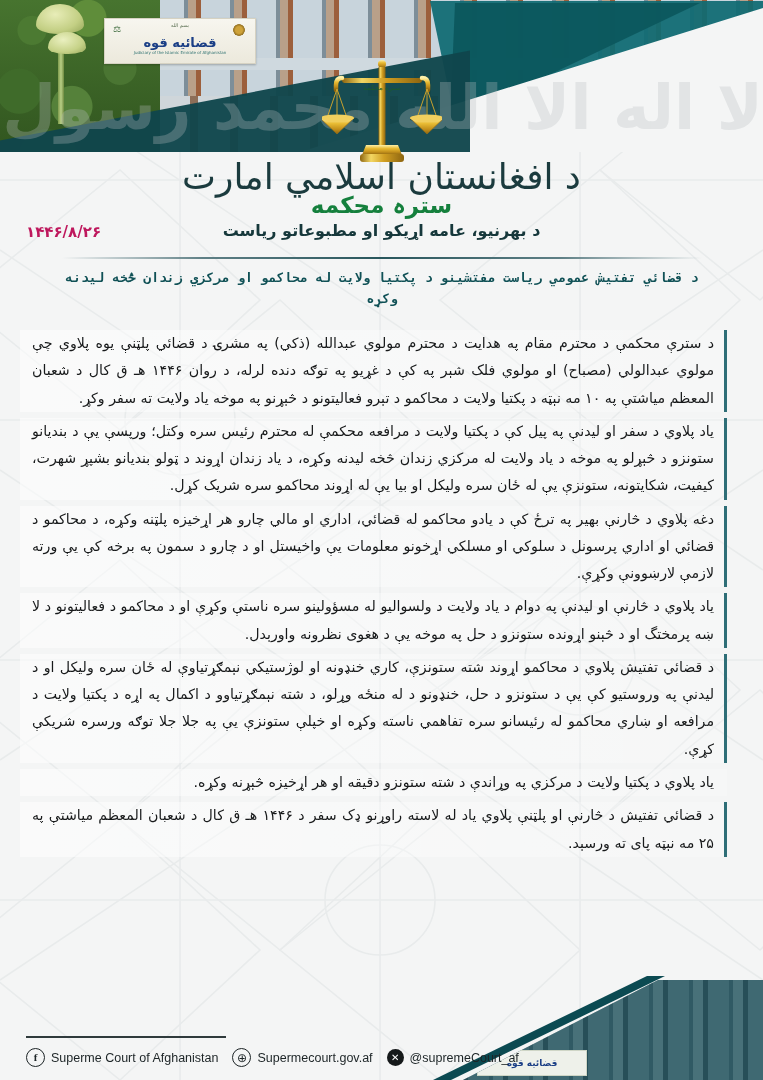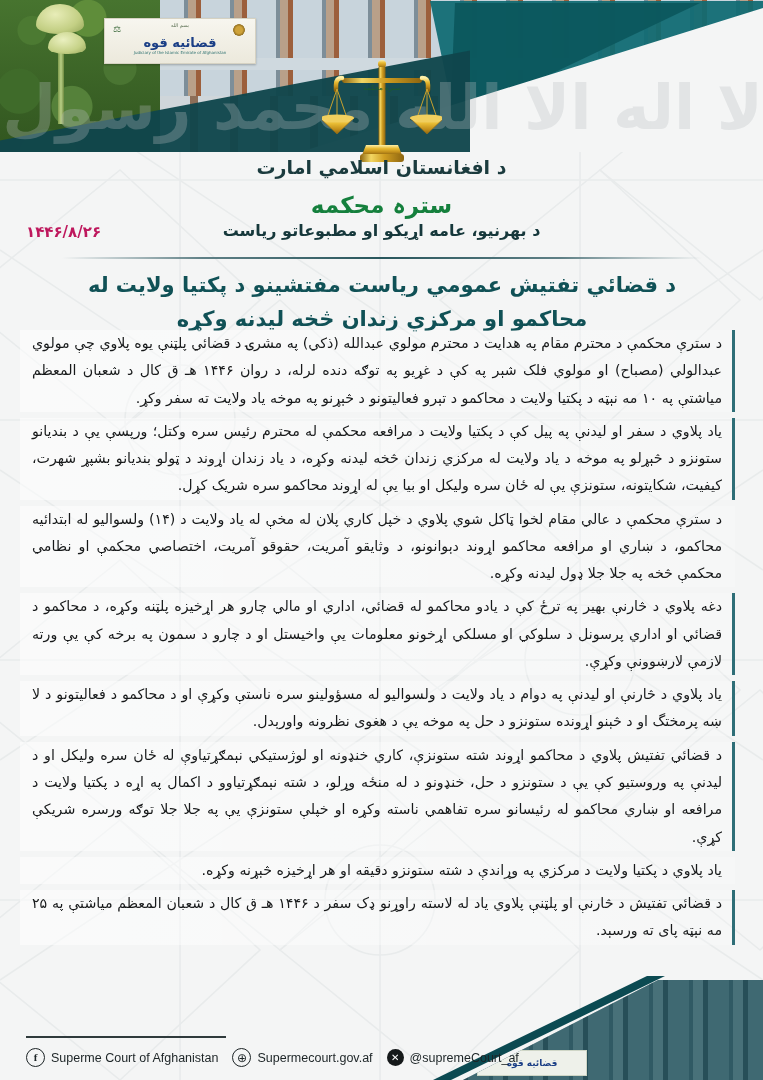--- a/index.html
+++ b/index.html
@@ -155,21 +155,21 @@
 
   
   .logo-scales{
     position:absolute;top:58px;left:50%;transform:translateX(-50%);
     width:120px;height:108px;
   }
 
   
   .emirate-line{
     position:absolute;top:156px;left:0;right:0;text-align:center;
-    font-size:19px;font-weight:bold;color:#1b3b3e;
+    font-size:36px;font-weight:normal;color:#1b3b3e;
     font-family:"DejaVu Sans","Liberation Sans",sans-serif;
     letter-spacing:-1px;
   }
   .court-name{
     position:absolute;top:192px;left:0;right:0;text-align:center;
     font-size:23px;font-weight:bold;color:#15803d;
   }
   .dept-name{
     position:absolute;top:221px;left:0;right:0;text-align:center;
     font-size:16px;font-weight:bold;color:#16383b;
@@ -181,34 +181,35 @@
   }
   .hdr-divider{
     position:absolute;top:257px;left:62px;width:640px;height:2px;
     background:linear-gradient(90deg,rgba(128,160,165,0) 0%,#5f8086 22%,#28565c 50%,#5f8086 78%,rgba(128,160,165,0) 100%);
   }
 
   
   .headline{
     position:absolute;top:268px;left:48px;width:668px;
     text-align:center;
-    font-size:21px;font-weight:bold;color:#105156;
+    font-size:13px;font-weight:bold;color:#105156;
     line-height:1.62;
+    font-family:Liberation Mono, monospace;
   }
 
   
   .body-wrap{
     position:absolute;top:330px;left:20px;width:723px;
   }
   .para{
     position:relative;
     font-size:14.2px;color:#17191a;line-height:1.92;
     text-align:justify;
     padding:0 10px 0 12px;
-    margin:0 8px 6px 0;
+    margin:0 16px 6px 0;
     border-right:3px solid #2e6e77;
     background:linear-gradient(90deg,rgba(255,255,255,.55),rgba(255,255,255,.2));
   }
   .para.nb{border-right:none;padding-right:13px;}
 
   
   .footer-divider{
     position:absolute;left:26px;top:1036px;width:200px;height:2px;
     background:#2f3a3c;
   }
@@ -373,21 +374,20 @@
   <div class="court-name">سترہ محکمه</div>
   <div class="dept-name">د بهرنیو، عامه اړیکو او مطبوعاتو ریاست</div>
   <div class="issue-date">۱۴۴۶/۸/۲۶</div>
   <div class="hdr-divider"></div>
 
   <div class="headline">د قضائي تفتیش عمومي ریاست مفتشینو د پکتیا ولایت له محاکمو او مرکزي زندان څخه لیدنه وکړه</div>
 
   <div class="body-wrap">
     <p class="para">د سترې محکمې د محترم مقام په هدایت د محترم مولوي عبدالله (ذکي) په مشرۍ د قضائي پلټنې یوه پلاوي چې مولوي عبدالولي (مصباح) او مولوي فلک شېر په کې د غړیو په توګه دنده لرله، د روان ۱۴۴۶ هـ ق کال د شعبان المعظم میاشتې په ۱۰ مه نېټه د پکتیا ولایت د محاکمو د تېرو فعالیتونو د څېړنو په موخه یاد ولایت ته سفر وکړ.</p>
     <p class="para">یاد پلاوي د سفر او لیدنې په پیل کې د پکتیا ولایت د مرافعه محکمې له محترم رئیس سره وکتل؛ ورپسې یې د بندیانو ستونزو د څېړلو په موخه د یاد ولایت له مرکزي زندان څخه لیدنه وکړه، د یاد زندان اړوند د ټولو بندیانو بشپړ شهرت، کیفیت، شکایتونه، ستونزې یې له ځان سره ولیکل او بیا یې له اړوند محاکمو سره شریک کړل.</p>
-    <p class="para nb">د سترې محکمې د عالي مقام لخوا ټاکل شوي پلاوي د خپل کاري پلان له مخې له یاد ولایت د (۱۴) ولسوالیو له ابتدائیه محاکمو، د ښاري او مرافعه محاکمو اړوند دېوانونو، د وثایقو آمریت، حقوقو آمریت، اختصاصي محکمې او نظامي محکمې څخه په جلا جلا ډول لیدنه وکړه.</p>
     <p class="para">دغه پلاوي د څارنې بهیر په ترځ کې د یادو محاکمو له قضائي، اداري او مالي چارو هر اړخیزه پلټنه وکړه، د محاکمو د قضائي او اداري پرسونل د سلوکي او مسلکي اړخونو معلومات یې واخیستل او د چارو د سمون په برخه کې یې ورته لازمې لارښوونې وکړې.</p>
     <p class="para">یاد پلاوي د څارنې او لیدنې په دوام د یاد ولایت د ولسوالیو له مسؤولینو سره ناستې وکړې او د محاکمو د فعالیتونو د لا ښه پرمختگ او د څېنو اړونده ستونزو د حل په موخه یې د هغوی نظرونه واورېدل.</p>
     <p class="para">د قضائي تفتیش پلاوي د محاکمو اړوند شته ستونزې، کاري خنډونه او لوژستیکي نېمګړتیاوې له ځان سره ولیکل او د لیدنې په وروستیو کې یې د ستونزو د حل، خنډونو د له منځه وړلو، د شته نېمګړتیاوو د اکمال په اړه د پکتیا ولایت د مرافعه او ښاري محاکمو له رئیسانو سره تفاهمي ناسته وکړه او خپلې ستونزې یې په جلا جلا توګه ورسره شریکې کړې.</p>
     <p class="para nb">یاد پلاوي د پکتیا ولایت د مرکزي په وړاندې د شته ستونزو دقیقه او هر اړخیزه څېړنه وکړه.</p>
     <p class="para">د قضائي تفتیش د څارنې او پلټنې پلاوي یاد له لاسته راوړنو ډک سفر د ۱۴۴۶ هـ ق کال د شعبان المعظم میاشتې په ۲۵ مه نېټه پای ته ورسېد.</p>
   </div>
 
   <div class="bottom-wedge">
     <div class="bw-photo"></div>
     <div class="bw-tint"></div>

